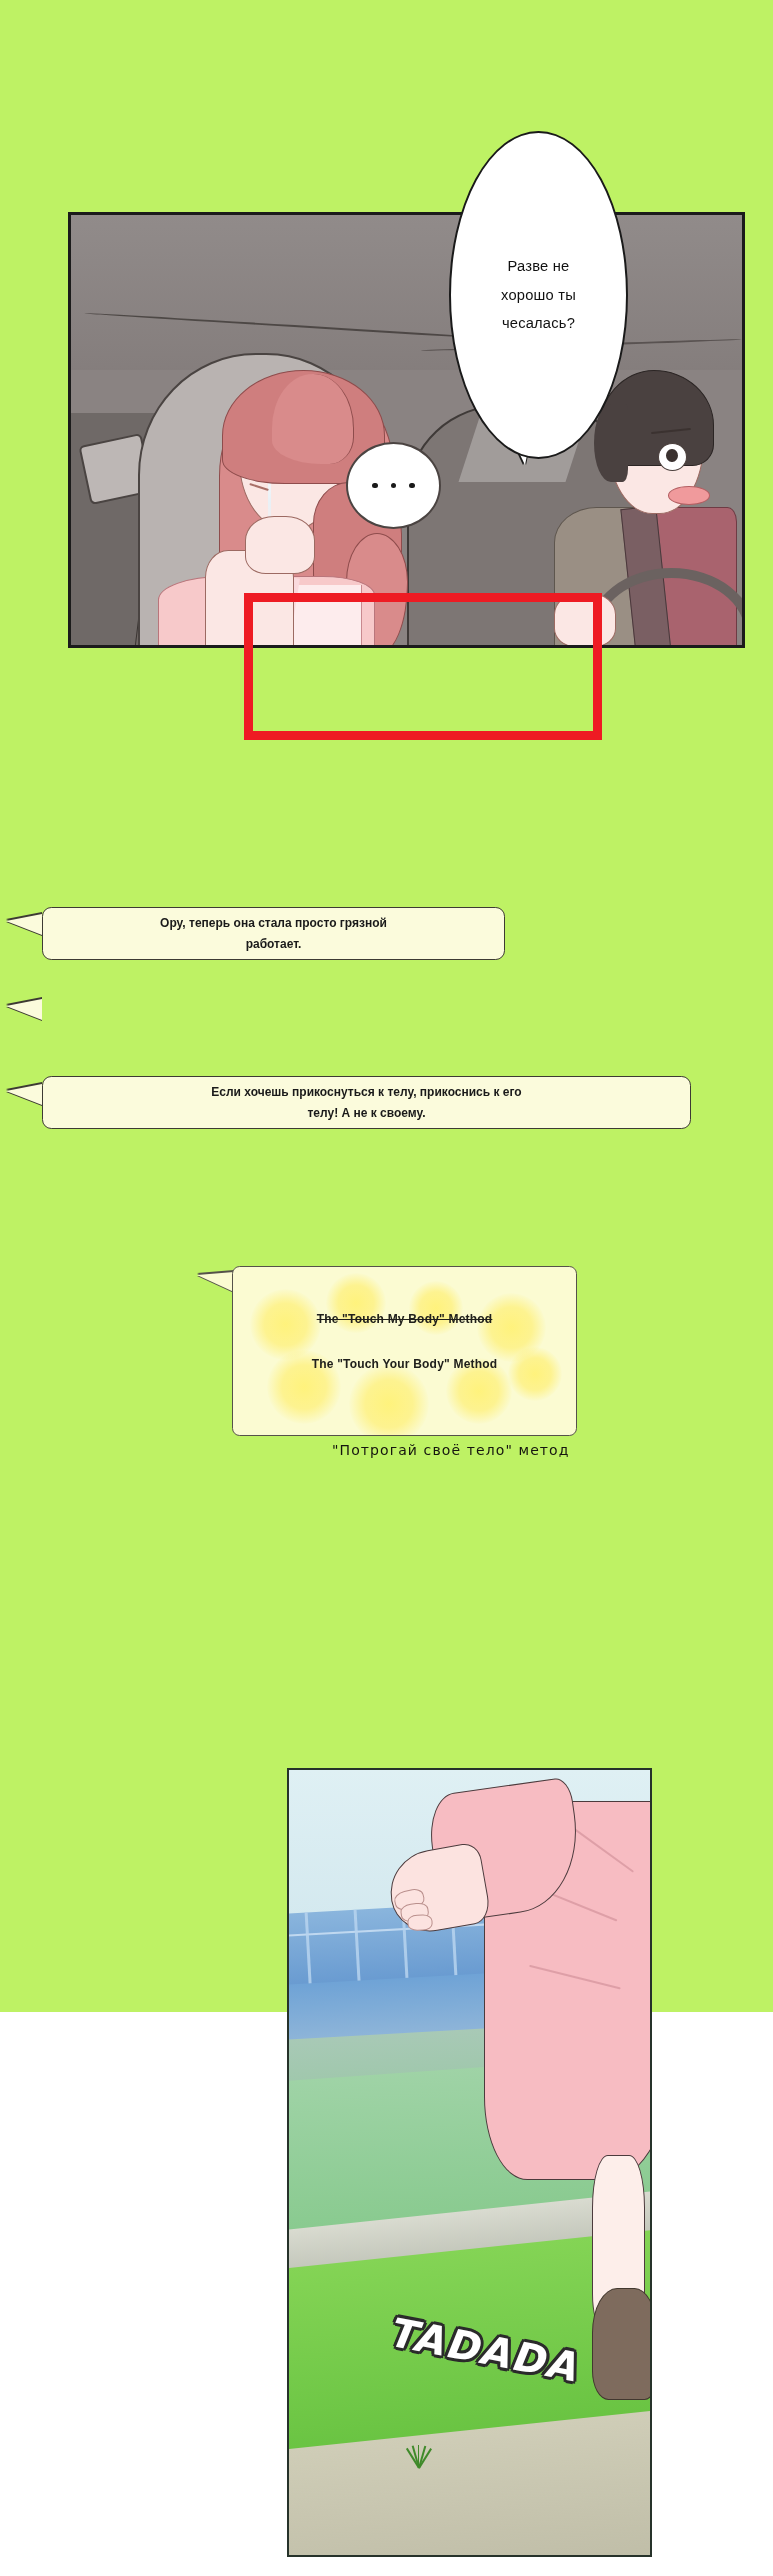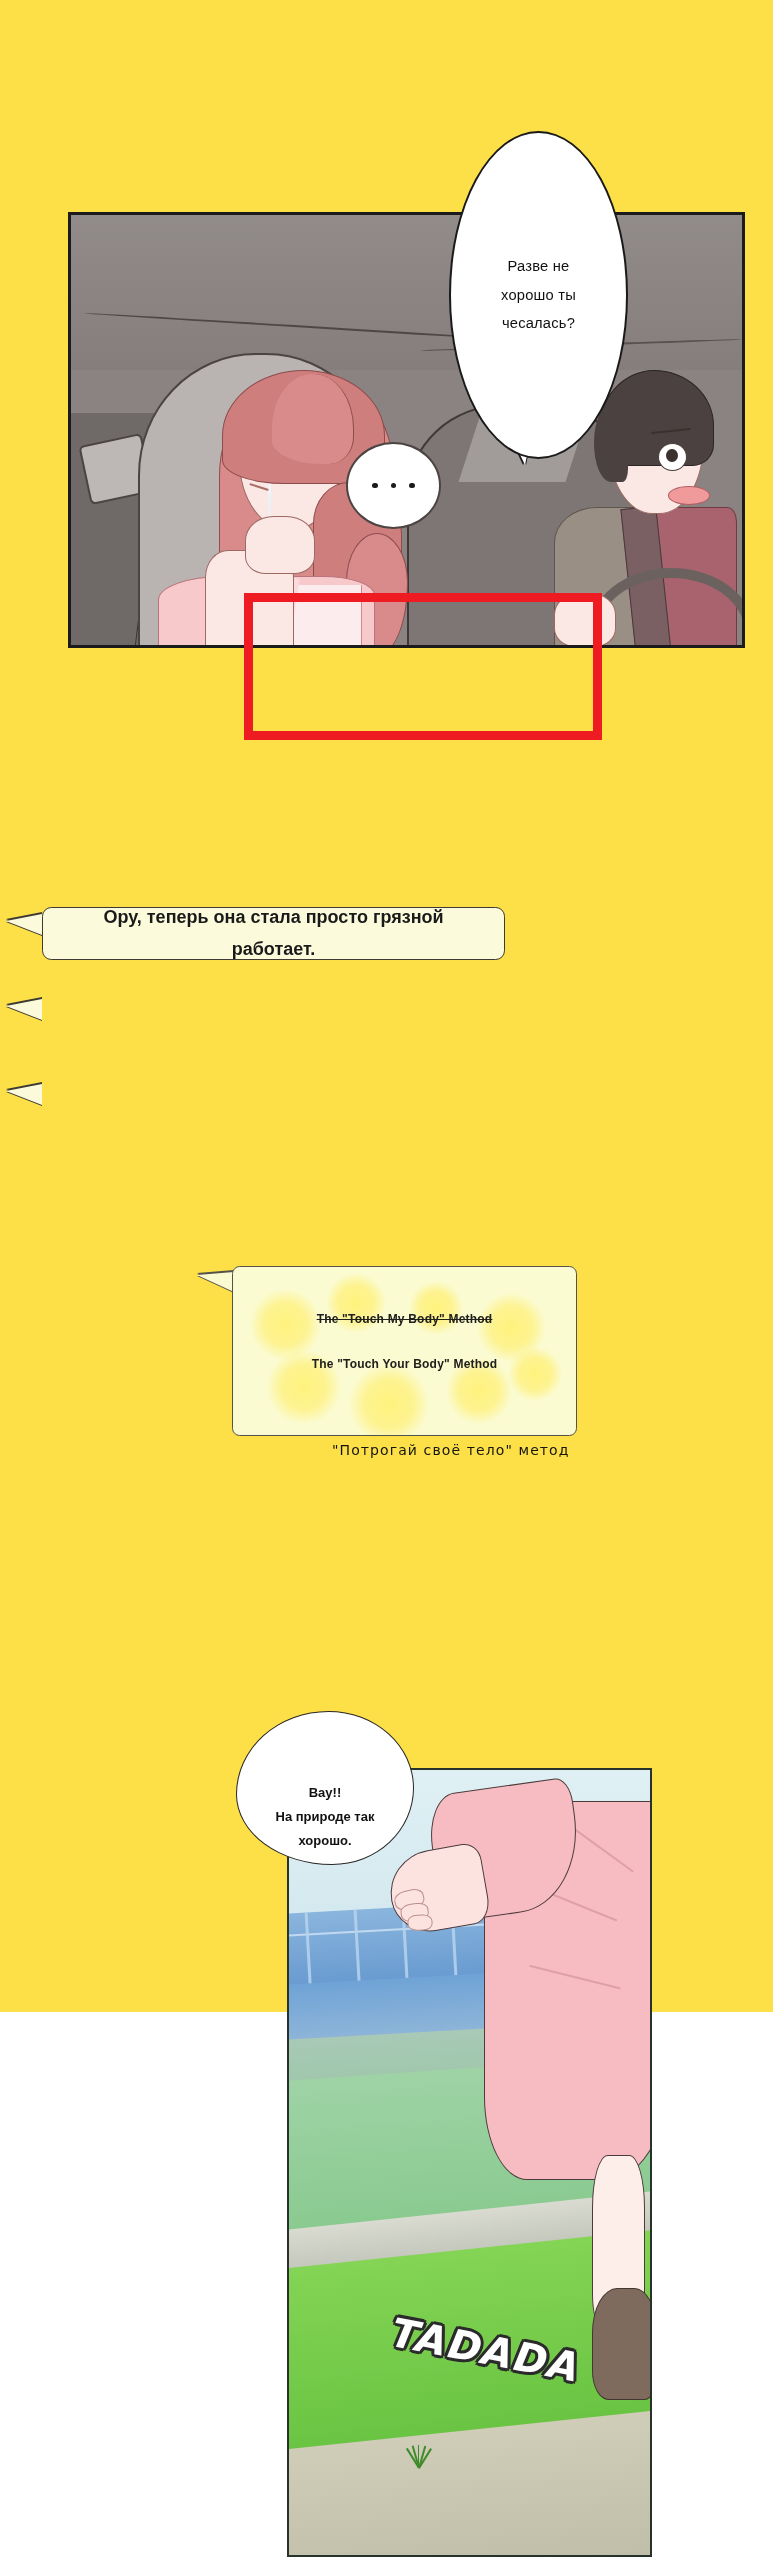--- a/index.html
+++ b/index.html
@@ -1,19 +1,19 @@
 <!DOCTYPE html>
 <html style="font-size:12.4px"><head>
 <meta charset="utf-8">
 <style>
   html,body{margin:0;padding:0;background:#ffffff;}
   body{width:774px;height:2576px;position:relative;overflow:hidden;
        font-family:"Liberation Sans","DejaVu Sans",sans-serif;}
 
-  .stage{position:relative;width:774px;height:2012px;background:#fde047;}
+  .stage{position:relative;width:774px;height:2012px;background:#bef264;}
 
   
   .panel1{position:absolute;left:68px;top:212px;width:677px;height:436px;
           border:3.1px solid #1b1b1b;box-sizing:border-box;overflow:hidden;background:#8b8584;}
   .p1-roof{position:absolute;left:0;top:0;width:100%;height:38%;
            background:linear-gradient(180deg,#918b8a 0%,#847d7c 100%);}
   .p1-roofline{position:absolute;left:2%;top:26%;width:72%;height:2.3px;
       background:#3a3432;border-radius:50%;
       transform:rotate(3.5deg);opacity:.75;}
   .p1-roofline2{position:absolute;left:52%;top:30%;width:48%;height:2.3px;
@@ -125,21 +125,21 @@
       border:9.3px solid #ee1b23;background:transparent;z-index:8;box-sizing:border-box;}
   .fail-txt{position:absolute;left:244px;top:585px;width:358px;height:147px;z-index:9;
       display:flex;align-items:center;justify-content:center;
       color:#ee1b23;font-weight:bold;font-size:97px;letter-spacing:0.8px;
       font-family:"Liberation Sans","DejaVu Sans",sans-serif;line-height:1;}
 
   
   .cmt{position:absolute;background:#fbfbdc;border:1.5px solid #3d3a33;
        border-radius:9.3px;box-sizing:border-box;
        display:flex;align-items:center;justify-content:center;text-align:center;
-       font-size:18px;font-weight:bold;color:#1a1a1a;line-height:1.75;
+       font-size:12px;font-weight:bold;color:#1a1a1a;line-height:1.75;
        padding:7.7px 12.4px;z-index:4;}
   .cmt-tail{position:absolute;width:0;height:0;z-index:3;
        border-top:7px solid transparent;border-bottom:14px solid transparent;
        border-right:36px solid #fbfbdc;
        filter:drop-shadow(0 -1.5px 0 #3d3a33) drop-shadow(0 1.5px 0 #3d3a33);}
 
   
   .mbox{position:absolute;left:232px;top:1266px;width:343px;height:168px;
       background:#fbfbd2;border:1.5px solid #55524a;border-radius:7.7px;z-index:4;
       overflow:hidden;}
@@ -285,20 +285,26 @@
   <div class="cmt" style="left:42px;top:907px;width:463px;height:53px;">
     <div>
       <span>Ору, теперь она стала просто грязной</span><br>
       <span>работает.</span>
     </div>
   </div>
 
   <div class="cmt-tail" style="left:6.2px;top:999px;"></div>
 
   <div class="cmt-tail" style="left:6.2px;top:1084px;"></div>
+  <div class="cmt" style="left:42px;top:1076px;width:649px;height:53px;">
+    <div>
+      <span>Если хочешь прикоснуться к телу,  прикоснись к его</span><br>
+      <span>телу! А не к своему.</span>
+    </div>
+  </div>
 
   <div class="mbox-tail"></div>
   <div class="mbox">
     <div class="glow" style="left:17px;top:21.6px;width:71px;height:71px;"></div>
     <div class="glow" style="left:93px;top:6.2px;width:60px;height:60px;"></div>
     <div class="glow" style="left:176px;top:14px;width:54px;height:54px;"></div>
     <div class="glow" style="left:244px;top:26px;width:69px;height:69px;"></div>
     <div class="glow" style="left:34px;top:83px;width:74px;height:74px;"></div>
     <div class="glow" style="left:116px;top:97px;width:80px;height:80px;"></div>
     <div class="glow" style="left:213px;top:91px;width:66px;height:66px;"></div>
@@ -346,22 +352,15 @@
       <div class="finger" style="left:2%;top:44%;width:30%;height:22%;transform:rotate(-4deg);"></div>
       <div class="finger" style="left:6%;top:62%;width:28%;height:20%;transform:rotate(2deg);"></div>
       <div class="finger" style="left:12%;top:78%;width:24%;height:18%;transform:rotate(8deg);"></div>
     </div>
     <div class="leg"></div>
     <div class="boot"></div>
 
     <div class="tadada">TADADA</div>
   </div>
 
-  <div class="bubble-final">
-    <div class="bubble-final-txt">
-      <span>Вау!!</span><br>
-      <span>На природе так</span><br>
-      <span>хорошо.</span>
-    </div>
-  </div>
 
 </div>
 
 
 </body></html>

